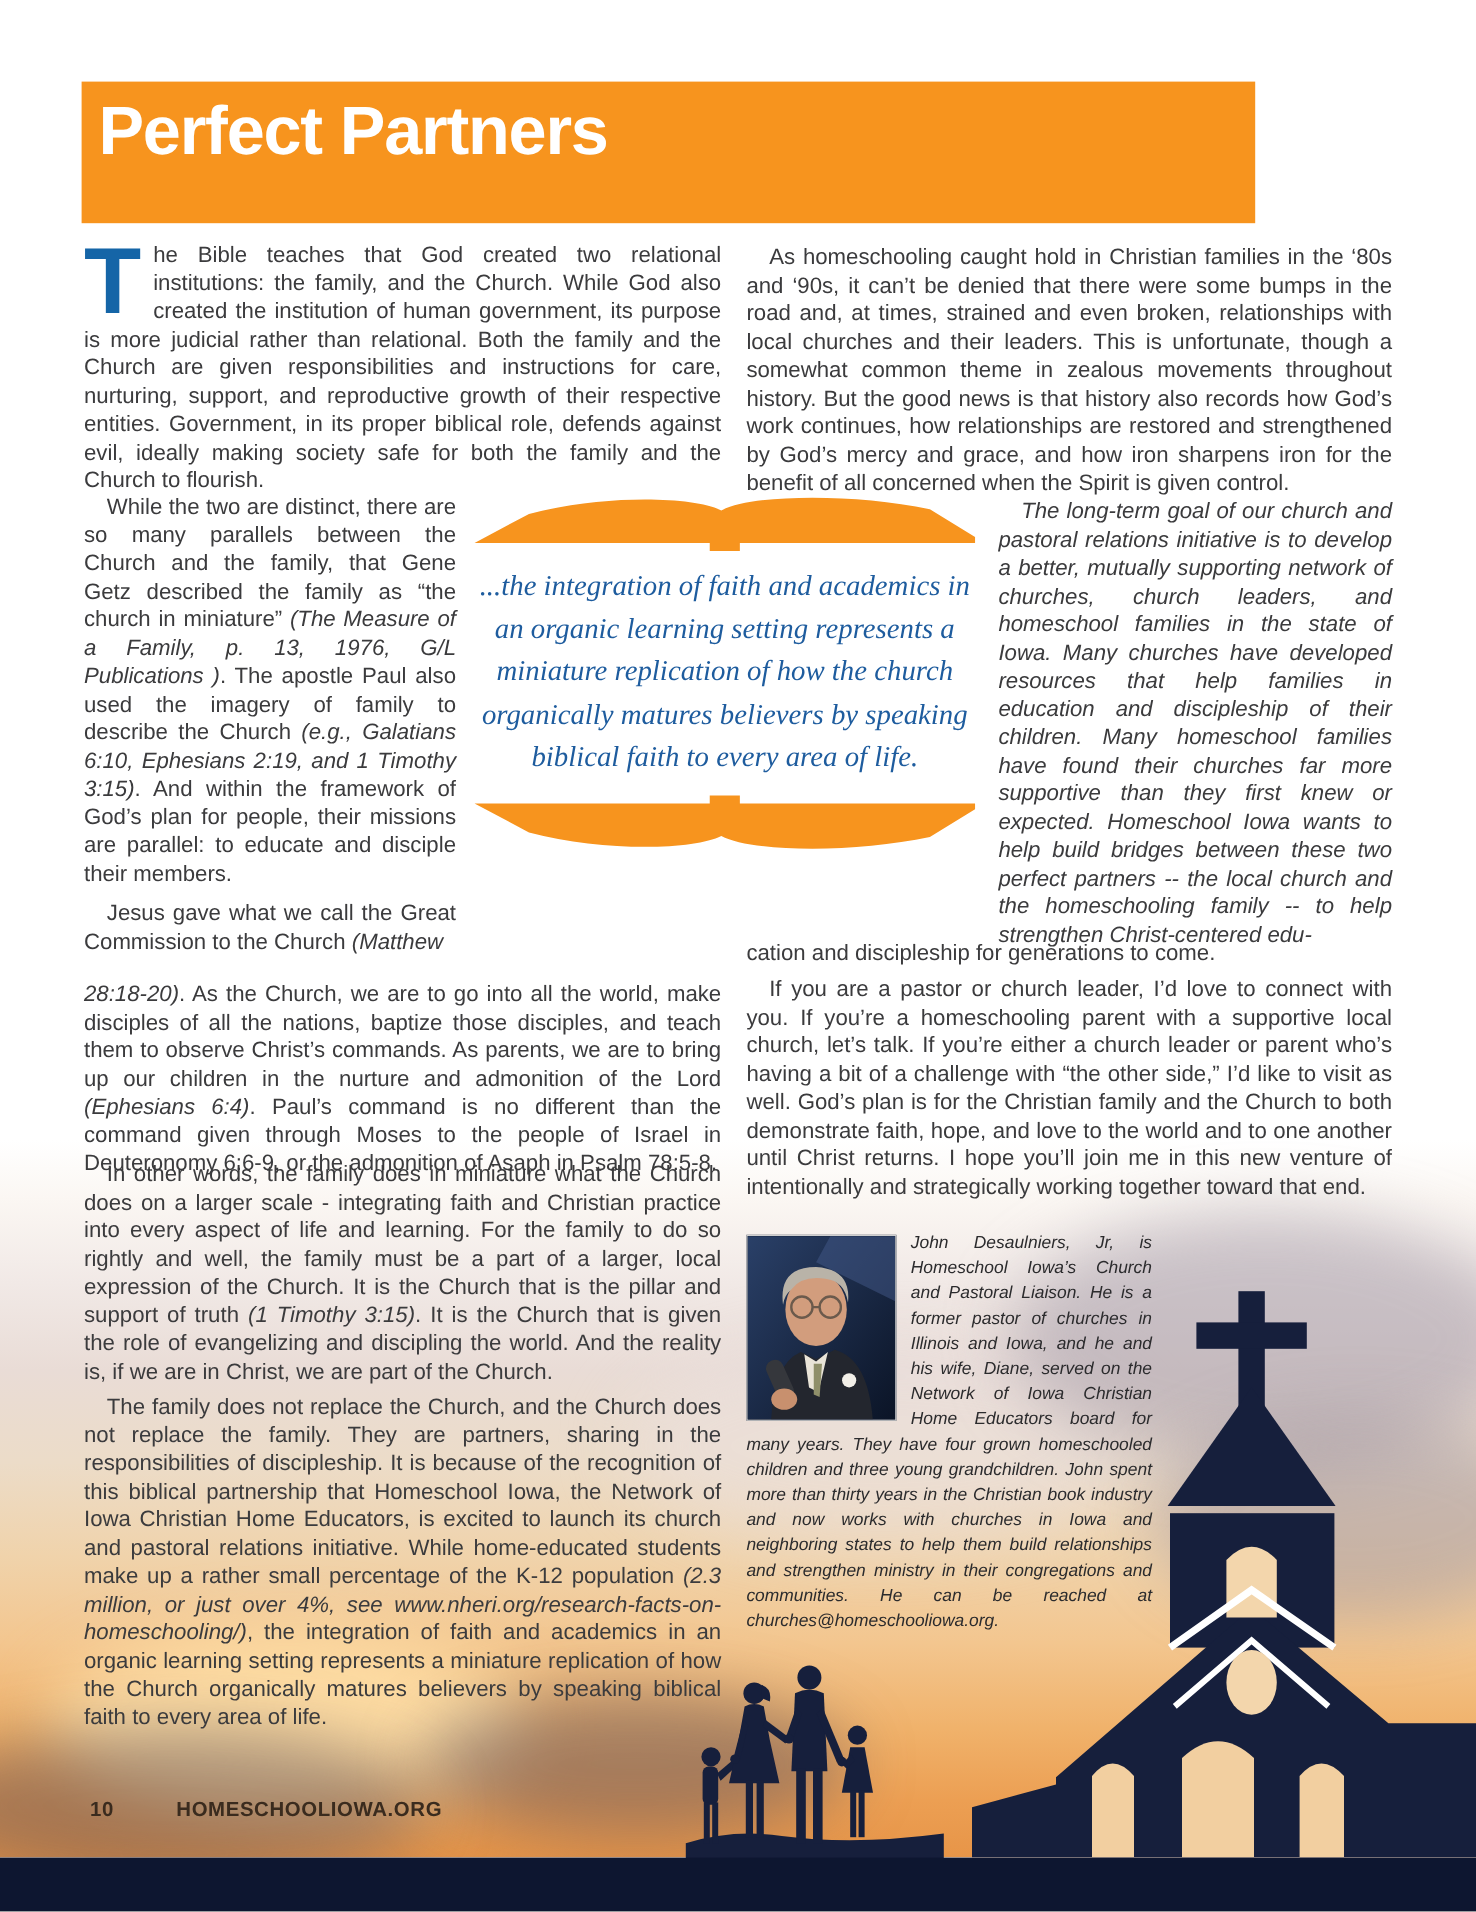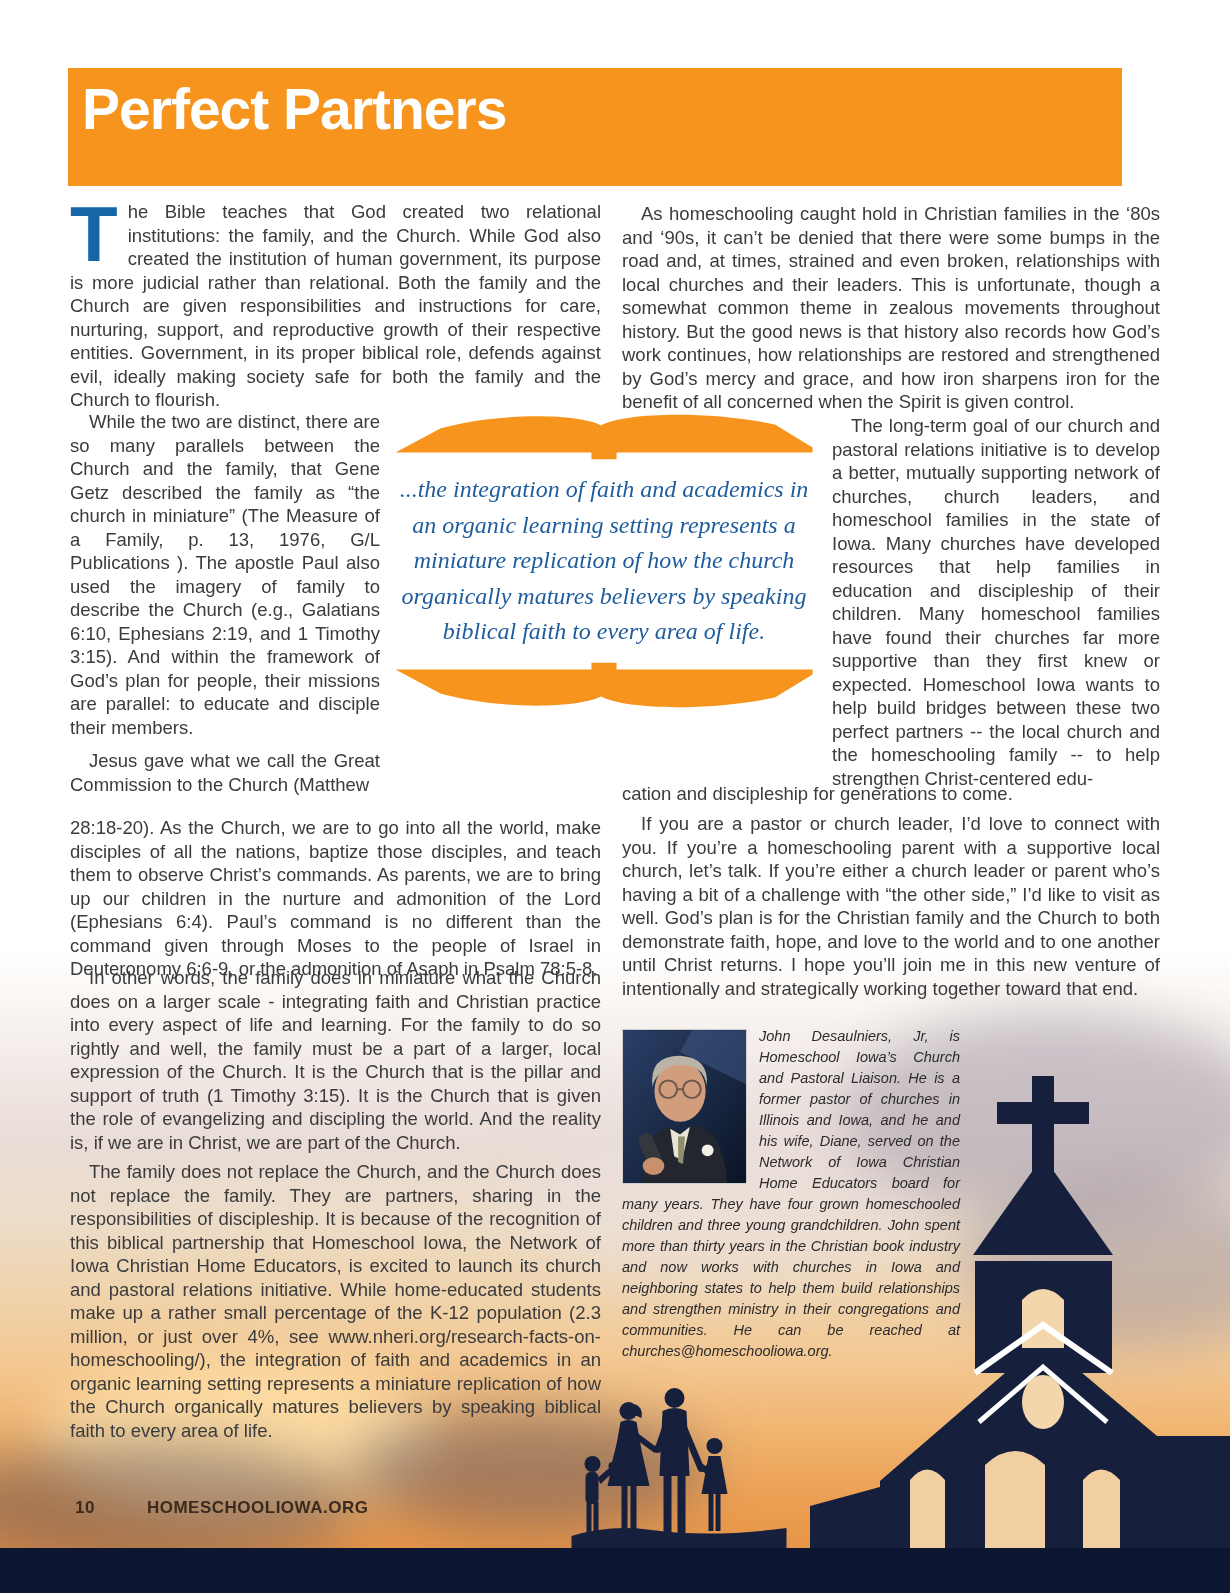--- a/index.html
+++ b/index.html
@@ -3,33 +3,33 @@
 <meta charset="utf-8">
 <style>
   html,body{margin:0;padding:0;background:#888;}
   .page{
     position:relative;width:1230px;height:1593px;margin:0 auto;
     background:#ffffff;overflow:hidden;
     font-family:"Liberation Sans",sans-serif;
   }
   
   .banner{
-    position:absolute;left:68px;top:68px;width:1054px;height:118px;
+    position:absolute;left:68px;top:68px;width:978px;height:118px;
     background:var(--orange);box-sizing:border-box;padding:12px 0 0 14px;
   }
   .title{color:#fff;font-size:57px;font-weight:bold;letter-spacing:-1px;line-height:1.05;}
   .byline{color:#fff;font-size:15px;margin-top:8px;letter-spacing:.4px;}
   
   .tx{
     position:absolute;font-size:18.5px;line-height:23.5px;color:#3b3b3d;
     text-align:justify;z-index:3;
   }
   .tx p{margin:0 0 10px 0;}
   .tx p.ind{text-indent:19px;}
-  .it{}
+  .it{font-style:italic;}
   .dropcap{
     float:left;font-size:78px;line-height:62px;font-weight:bold;
     color:#1565a7;margin:3px 10px 0 0;
   }
   
   .quote-box{position:absolute;left:385px;top:408px;width:438px;text-align:center;z-index:3;}
   .quote-box svg{display:block;margin:0 auto;}
   .quote-text{
     font-family:"Liberation Serif",serif;font-style:italic;
     font-size:24px;line-height:35.5px;color:#1e5c9e;margin:8px 4px;
@@ -168,21 +168,21 @@
     <div class="quote-text">...the integration of faith and academics in an organic learning setting represents a miniature replication of how the church organically matures believers by speaking biblical faith to every area of life.</div>
     <svg width="438" height="56" viewBox="0 0 438 58" style="transform:scaleY(-1);">
       <path fill="#F7941E" d="M3,46 L50,21 C115,4 192,6 216,18 C242,4 330,3 396,17 L435,41 L435,46 L232,46 L232,53 L206,53 L206,46 Z"></path>
     </svg>
   </div>
 
   <div class="tx" style="left:622px;top:202px;width:538px;">
     <p class="ind"><span>As homeschooling caught hold in Christian families in the ‘80s and ‘90s, it can’t be denied that there were some bumps in the road and, at times, strained and even broken, relationships with local churches and their leaders. This is unfortunate, though a somewhat common theme in zealous movements throughout history. But the good news is that history also records how God’s work continues, how relationships are restored and strengthened by God’s mercy and grace, and how iron sharpens iron for the benefit of all concerned when the Spirit is given control.</span></p>
   </div>
 
-  <div class="tx" style="left:832px;top:414px;width:328px;">
+  <div class="tx" style="left:832px;top:414px;width:328px;font-style:italic;">
     <p class="ind"><span>The long-term goal of our church and pastoral relations initiative is to develop a better, mutually supporting network of churches, church leaders, and homeschool families in the state of Iowa. Many churches have developed resources that help families in education and discipleship of their children. Many homeschool families have found their churches far more supportive than they first knew or expected. Homeschool Iowa wants to help build bridges between these two perfect partners -- the local church and the homeschooling family -- to help strengthen Christ-centered edu-</span></p>
   </div>
 
   <div class="tx" style="left:622px;top:782px;width:538px;">
     <p><span>cation and discipleship for generations to come.</span></p>
   </div>
 
   <div class="tx" style="left:622px;top:812px;width:538px;">
     <p class="ind"><span>If you are a pastor or church leader, I’d love to connect with you. If you’re a homeschooling parent with a supportive local church, let’s talk. If you’re either a church leader or parent who’s having a bit of a challenge with “the other side,” I’d like to visit as well. God’s plan is for the Christian family and the Church to both demonstrate faith, hope, and love to the world and to one another until Christ returns. I hope you’ll join me in this new venture of intentionally and strategically working together toward that end.</span></p>
   </div>

